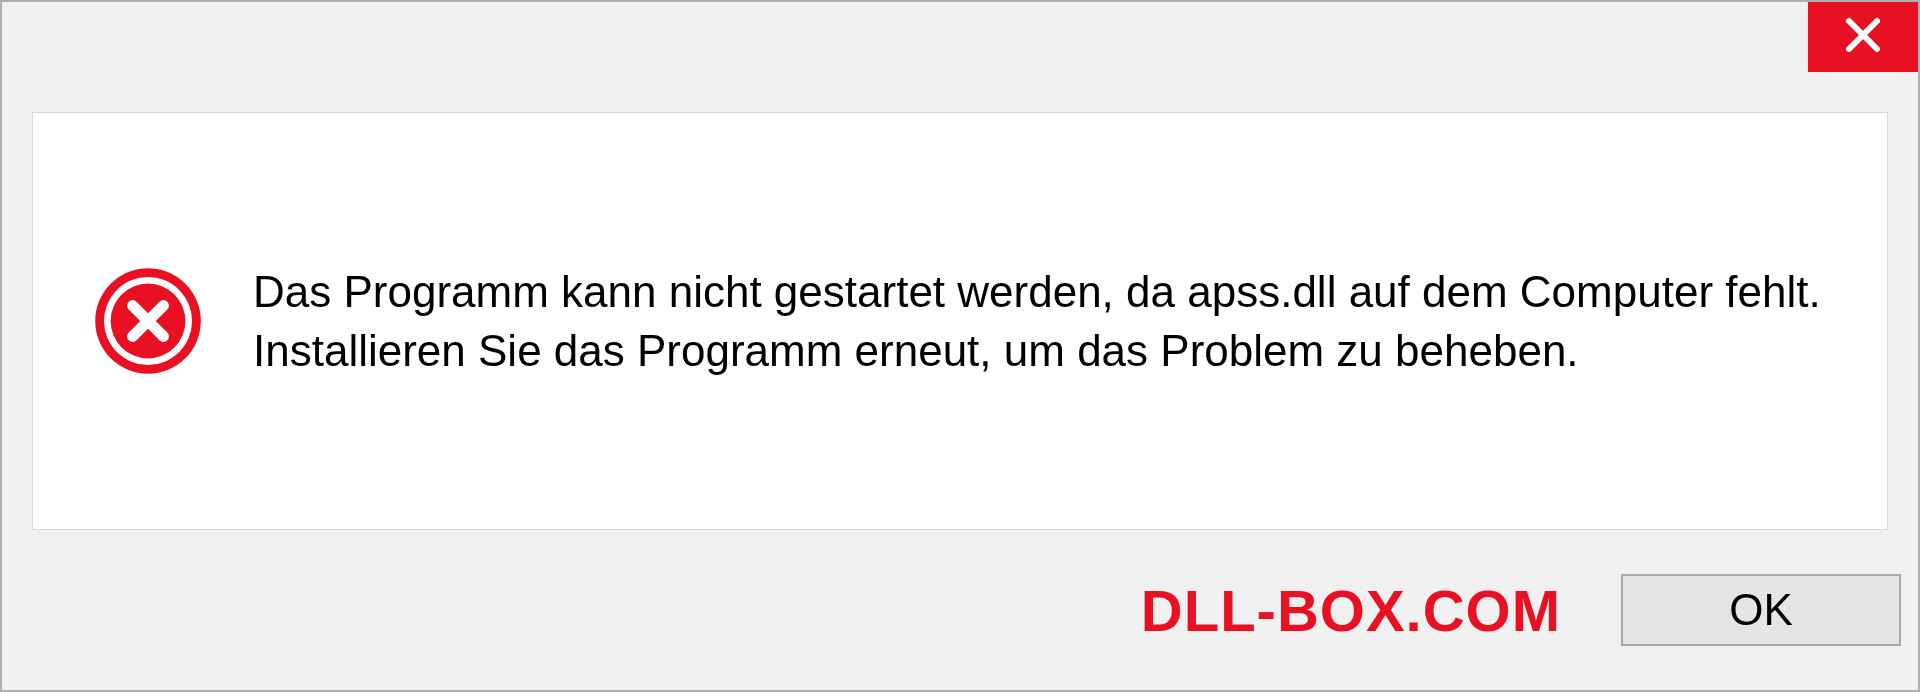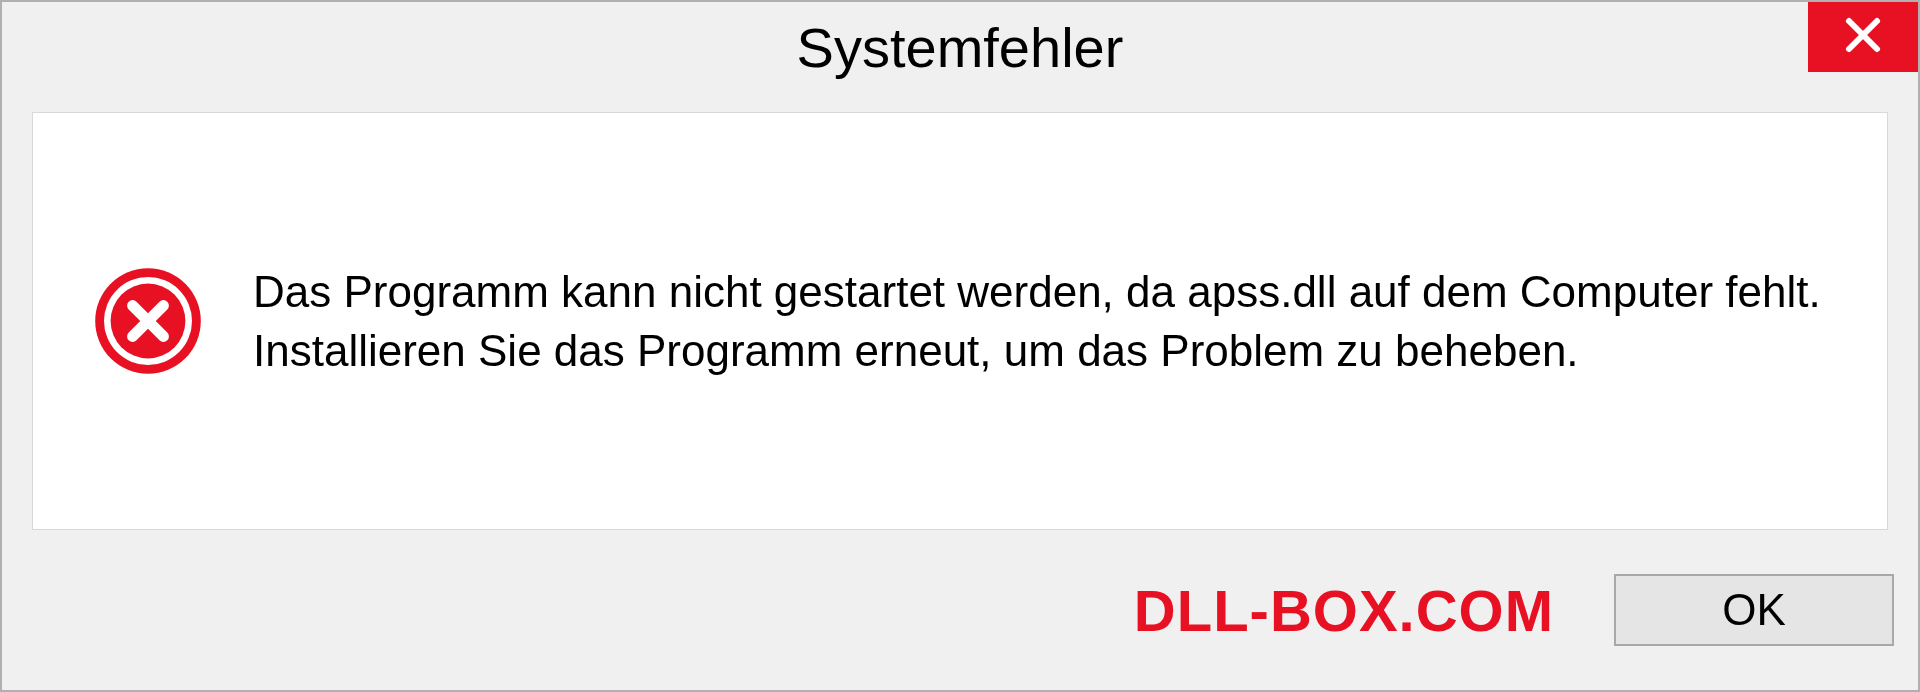--- a/index.html
+++ b/index.html
@@ -73,21 +73,21 @@
       font-size: 44px;
       line-height: 1.35;
       color: #000;
       font-weight: 400;
     }
     .footer {
       height: 160px;
       display: flex;
       align-items: center;
       justify-content: flex-end;
-      padding: 0 24px 0 30px;
+      padding: 0 17px 0 30px;
       gap: 60px;
     }
     .watermark {
       font-size: 58px;
       font-weight: 800;
       color: #e81123;
       letter-spacing: 1px;
       font-family: Arial, sans-serif;
     }
     .ok-btn {
@@ -102,21 +102,20 @@
       justify-content: center;
       cursor: pointer;
       font-family: inherit;
     }
   </style>
 </head>
 <body>
 
 <div class="dialog">
   <div class="titlebar">
-    <div class="title">Systemfehler</div>
     <div class="close-btn">
       <span>
         <svg viewBox="0 0 40 40">
           <line x1="6" y1="6" x2="34" y2="34" stroke="#ffffff" stroke-width="6" stroke-linecap="round"></line>
           <line x1="34" y1="6" x2="6" y2="34" stroke="#ffffff" stroke-width="6" stroke-linecap="round"></line>
         </svg>
       </span>
     </div>
   </div>
 

